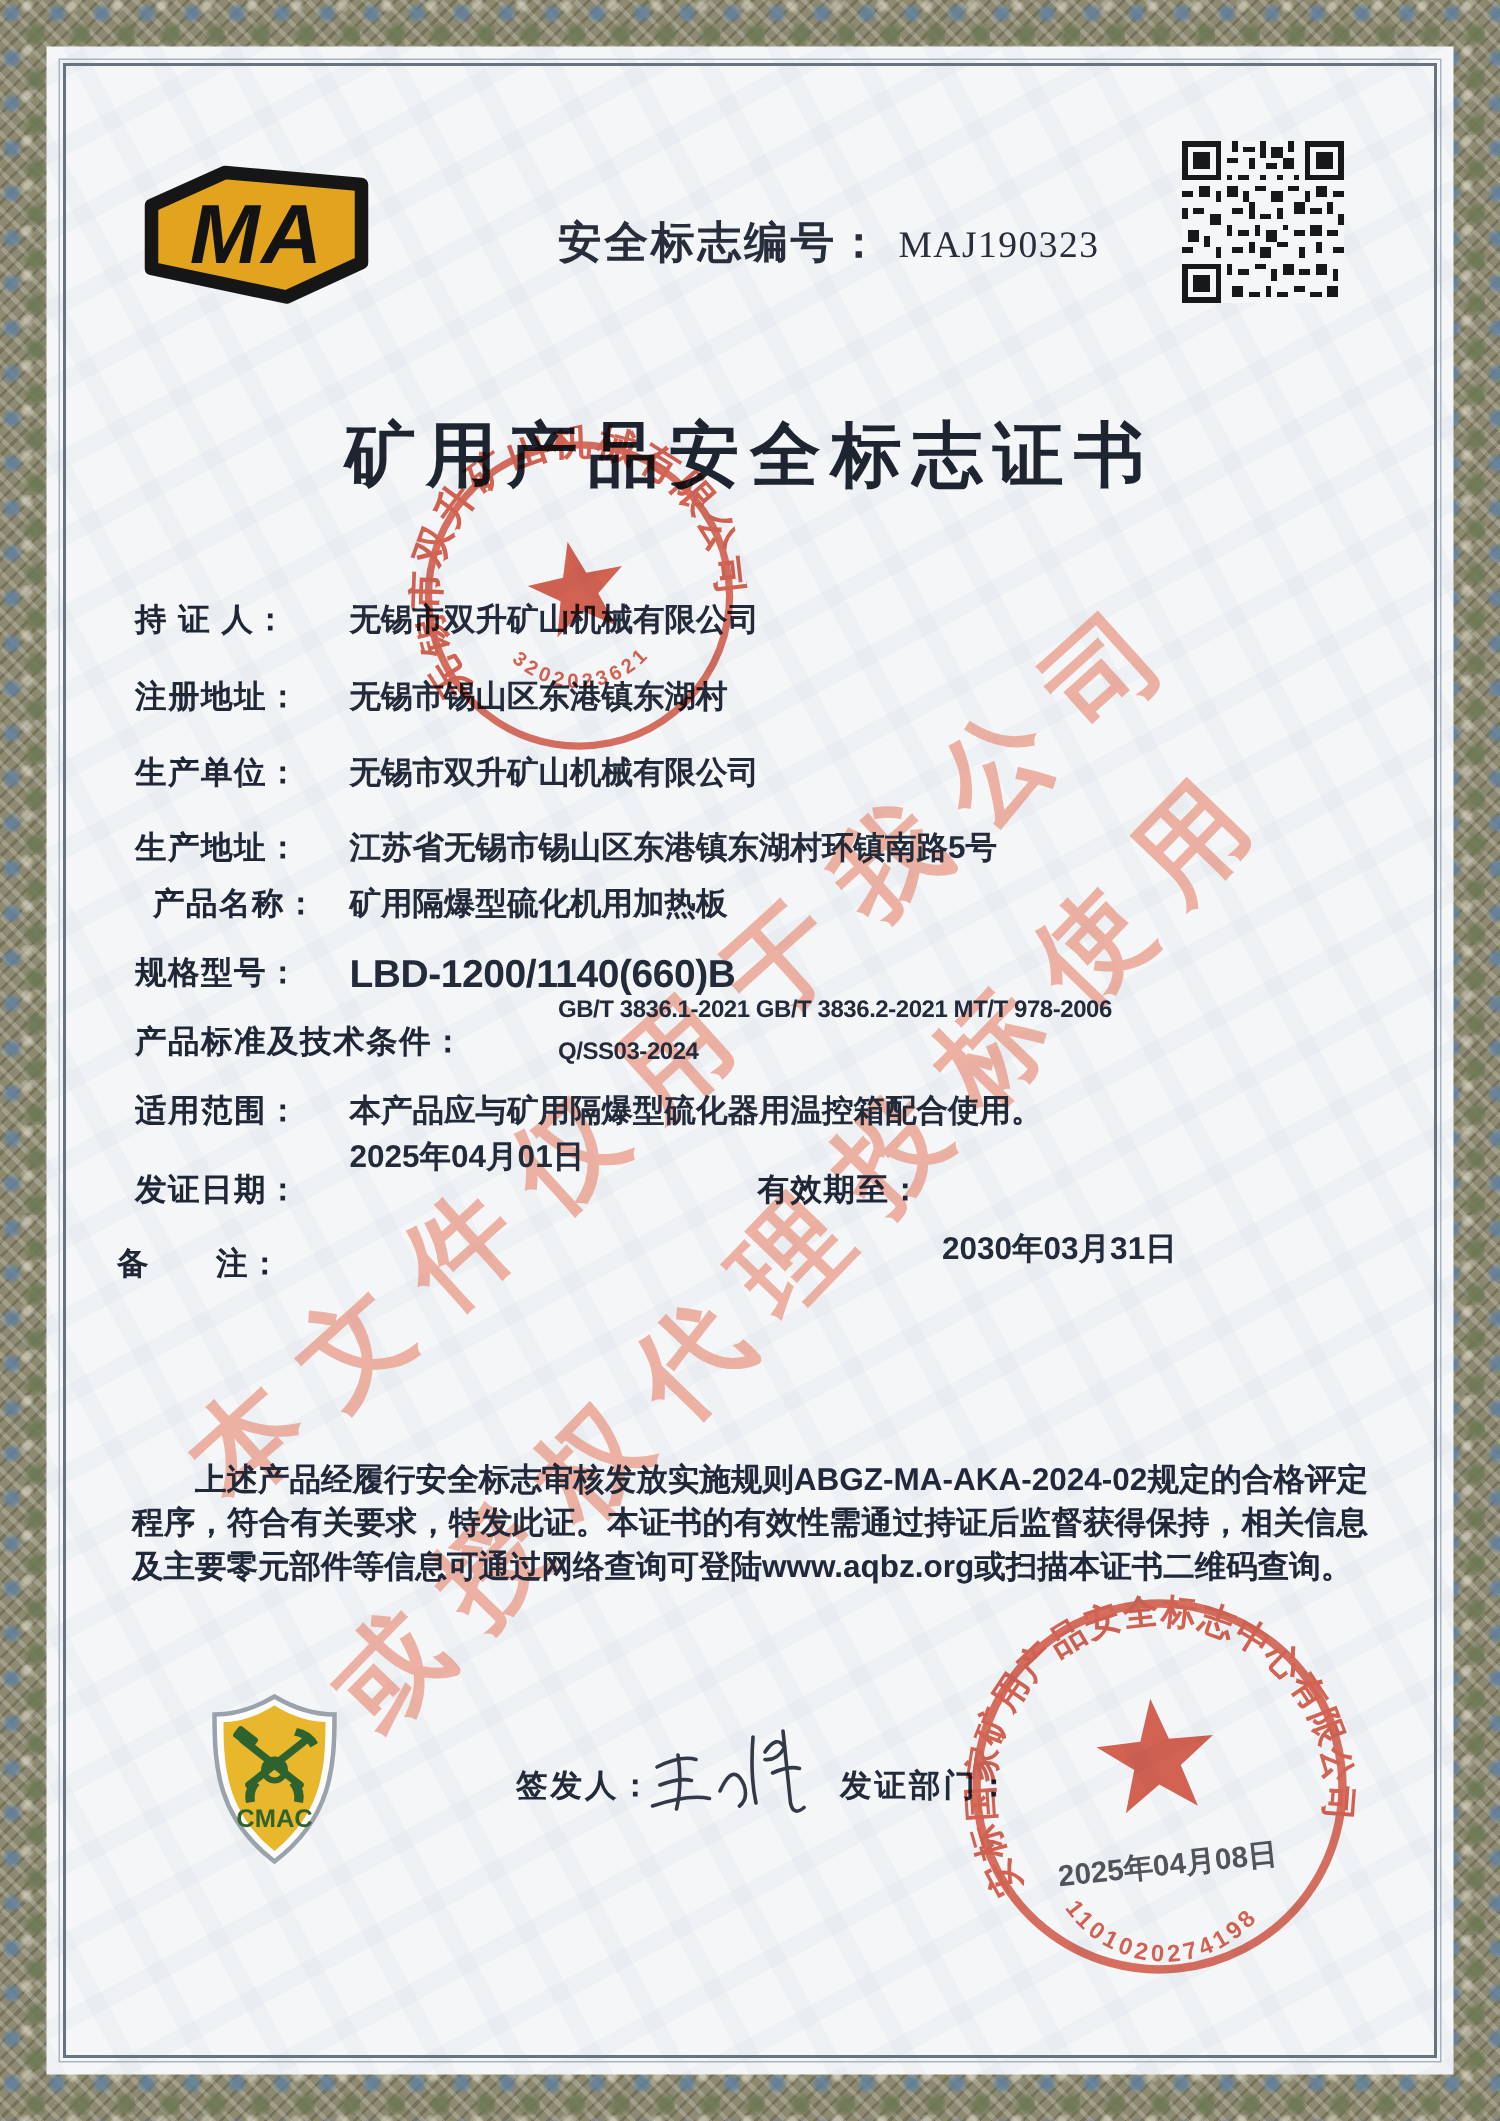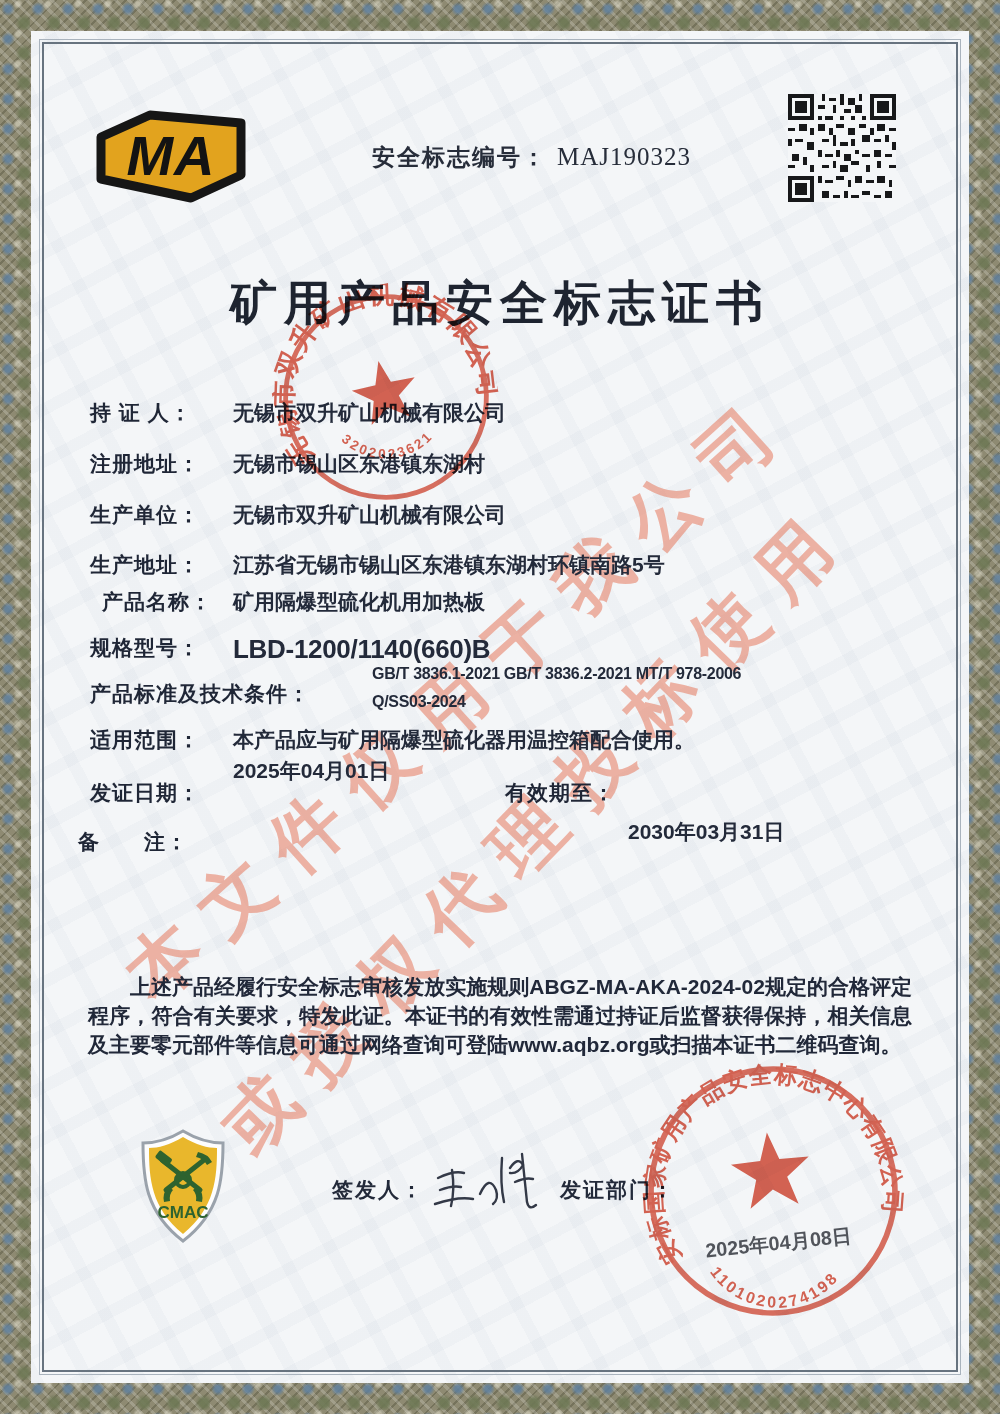--- a/index.html
+++ b/index.html
@@ -23,21 +23,21 @@
       repeating-linear-gradient(62deg, rgba(130,150,175,.05) 0 12px, rgba(0,0,0,0) 12px 46px),
       repeating-linear-gradient(-28deg, rgba(130,150,175,.05) 0 12px, rgba(0,0,0,0) 12px 46px);}
   .frame{position:absolute;inset:42px;border:2px solid #67737f;outline:1px solid #a9b3bd;outline-offset:2px;pointer-events:none;}
 
   .abs{position:absolute;}
   .lbl{font-weight:700;color:#1f2636;font-size:21px;letter-spacing:1px;white-space:nowrap;}
   .val{font-weight:700;color:#232a3a;font-size:21px;white-space:nowrap;}
   .val-en{font-weight:700;color:#232a3a;font-size:16px;letter-spacing:-.3px;white-space:nowrap;}
 
   .markline{top:142px;left:372px;color:#272d3a;}
-  .markline .mlabel{font-size:23px;font-weight:600;letter-spacing:2px;}
+  .markline .mlabel{font-size:29px;font-weight:600;letter-spacing:2px;}
   .markline .mvalue{font-family:"Liberation Serif",serif;font-size:25px;letter-spacing:1px;margin-left:10px;}
 
   .title{top:272px;left:0;right:0;text-align:center;font-size:47px;font-weight:900;
          color:#1e2430;letter-spacing:7px;}
 
   .statement{top:972px;left:88px;width:824px;font-size:21px;line-height:29px;
              font-weight:700;color:#212839;text-align:justify;text-indent:2em;}
 
   
   .wm{color:rgba(229,121,93,.55);font-size:72px;font-weight:700;letter-spacing:24px;
@@ -211,21 +211,21 @@
   <g fill="#2e632f">
     <rect x="18" y="26" width="16" height="9" rx="2" transform="rotate(38 26 30)"></rect>
     <path d="M60,24 q10,2 14,10 l-5,3 q-4,-7 -11,-8 Z"></path>
     <path d="M30,58 q-6,8 -4,16 l6,-1 q-1,-7 3,-11 Z"></path>
     <path d="M60,58 q6,8 4,16 l-6,-1 q1,-7 -3,-11 Z"></path>
     <circle cx="45" cy="52" r="7" fill="none" stroke="#2e632f" stroke-width="4"></circle>
   </g>
   <text x="45" y="90" text-anchor="middle" font-family="Liberation Sans, sans-serif" font-size="17" font-weight="900" fill="#2e632f">CMAC</text>
 </svg>
 
-<div class="abs sig-label" style="left:332px;top:1176px;text-align:center;">签发人：</div>
+<div class="abs sig-label" style="left:344px;top:1176px;text-align:center;">签发人：</div>
 <svg class="abs" style="left:430px;top:1140px;" width="135" height="80" viewBox="0 0 135 80">
   <g fill="none" stroke="#333947" stroke-width="2.4" stroke-linecap="round">
     <path d="M8,38 q16,-8 26,-5"></path>
     <path d="M10,50 q13,-5 21,-3"></path>
     <path d="M5,64 q24,-8 38,-5"></path>
     <path d="M22,30 q3,20 -1,36"></path>
     <path d="M50,54 q9,-20 16,-4 q3,9 -3,14"></path>
     <path d="M72,18 q-2,26 2,44"></path>
     <path d="M80,28 q8,-12 13,-3 q-5,9 -13,8"></path>
     <path d="M85,42 q11,-5 18,-3"></path>

